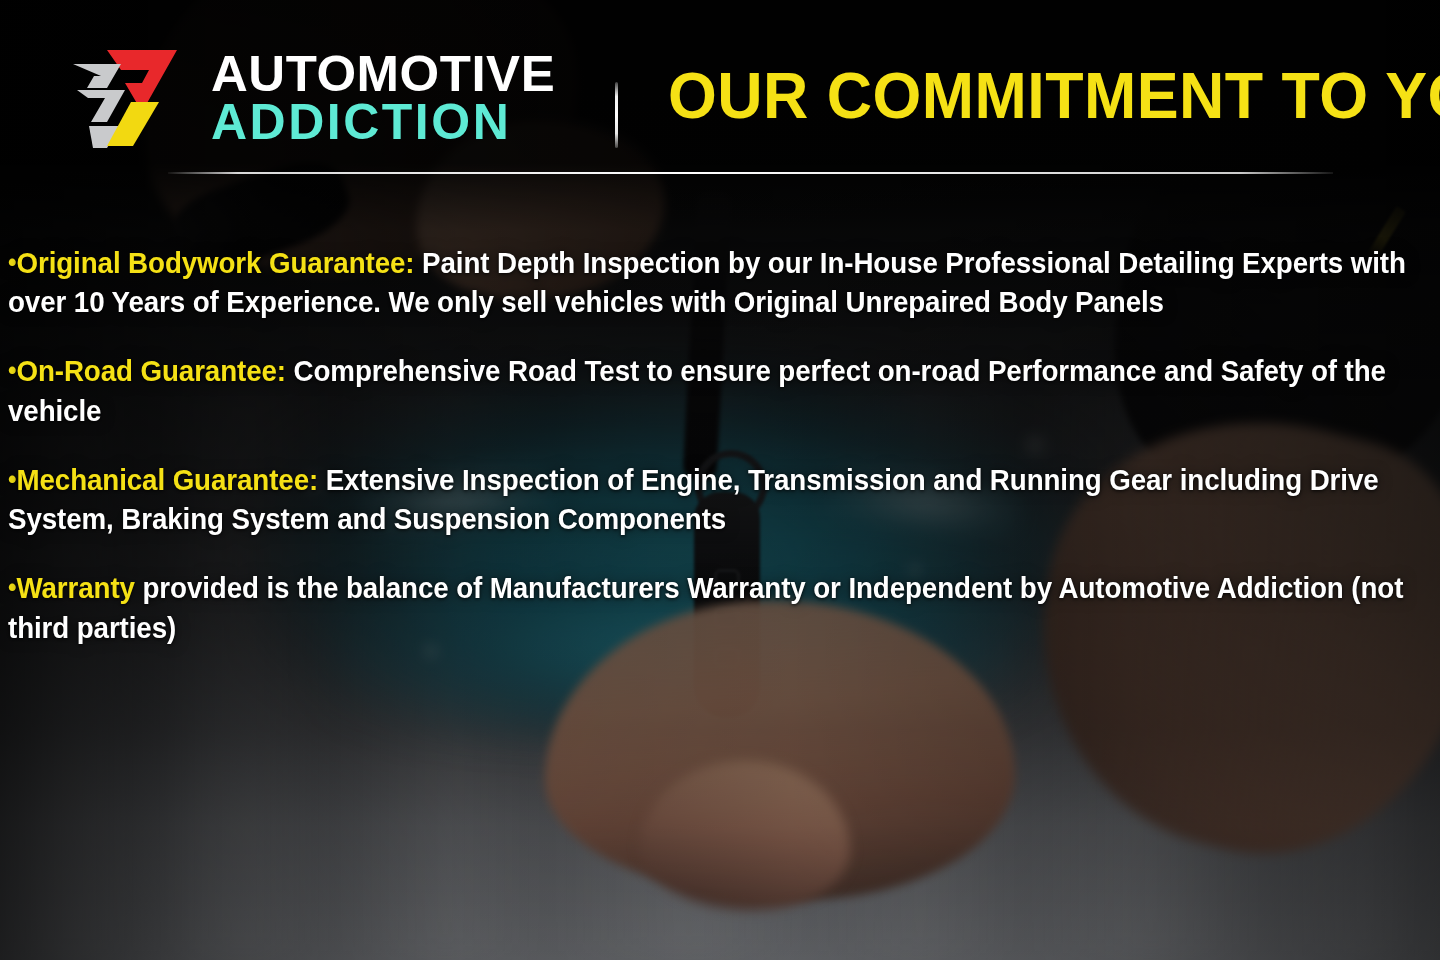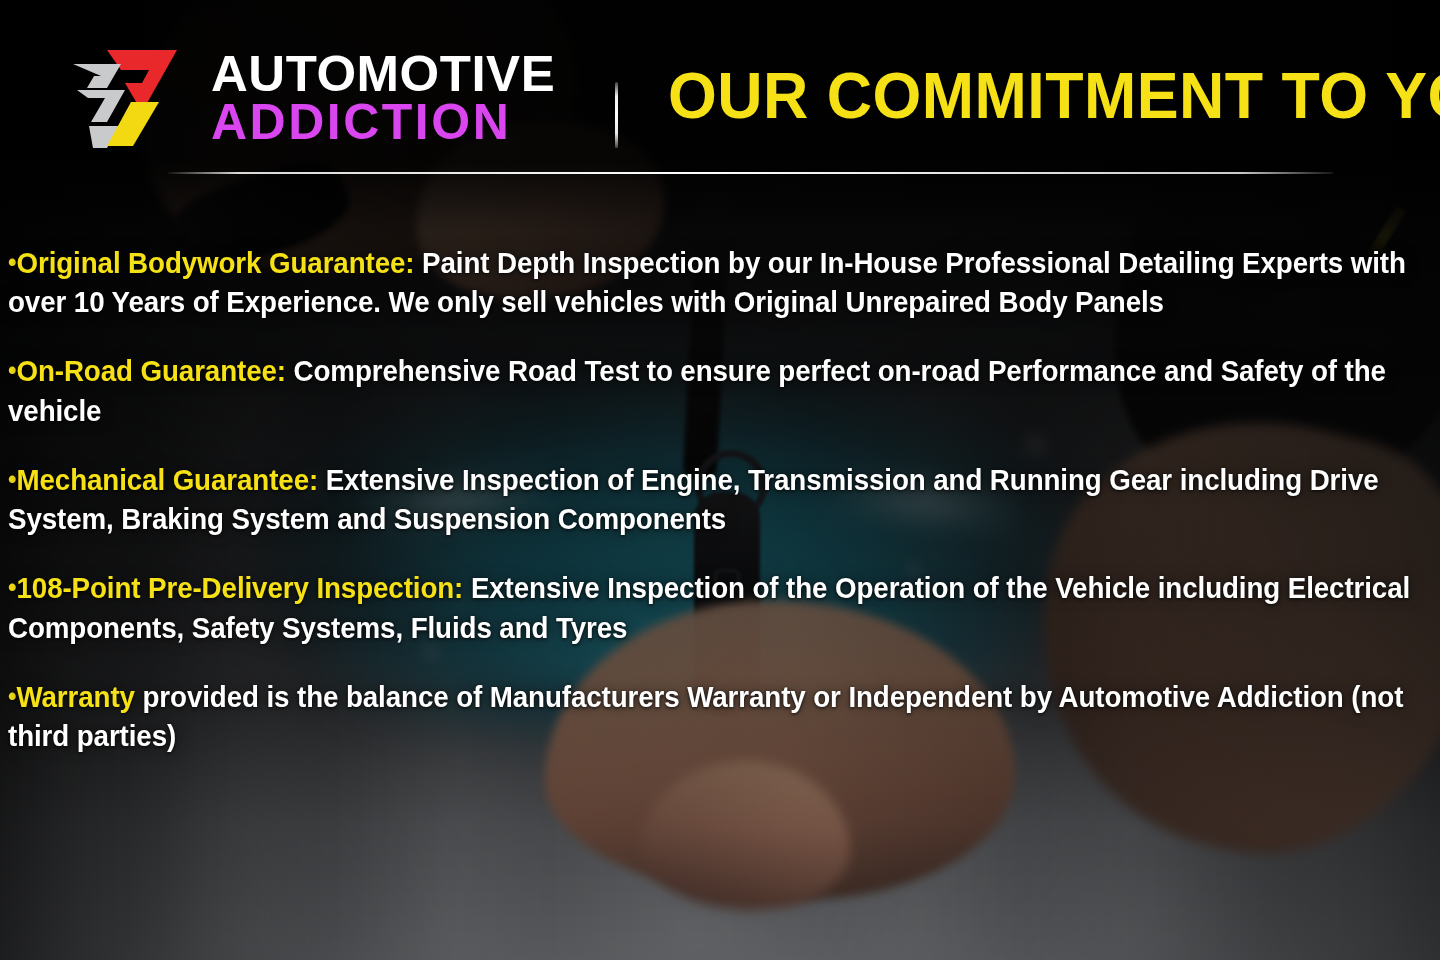--- a/index.html
+++ b/index.html
@@ -308,21 +308,21 @@
     color: #ffffff;
     transform: scaleX(1.02);
     transform-origin: left center;
     white-space: nowrap;
   }
   .logo-word-bottom {
     font-family: "Liberation Sans", sans-serif;
     font-weight: 700;
     font-size: 50px;
     letter-spacing: 2.5px;
-    color: #d946ef;
+    color: #5eead4;
     white-space: nowrap;
     margin-top: 2px;
   }
   .v-divider {
     position: absolute;
     left: 615px;
     top: 82px;
     width: 3px;
     height: 66px;
     background: linear-gradient(180deg, rgba(255,255,255,0.25) 0%, #f2f2f2 22%, #ffffff 50%, #e8e8e8 78%, rgba(255,255,255,0.25) 100%);
@@ -475,25 +475,20 @@
         <span class="bullet-dot">•</span><span class="bullet-lead">On-Road Guarantee:</span><span class="bullet-body"> Comprehensive Road Test to ensure perfect on-road Performance and Safety of the vehicle</span>
       </div>
     </div>
 
     <div class="bullet">
       <div class="bullet-text">
         <span class="bullet-dot">•</span><span class="bullet-lead">Mechanical Guarantee:</span><span class="bullet-body"> Extensive Inspection of Engine, Transmission and Running Gear including Drive System, Braking System and Suspension Components</span>
       </div>
     </div>
 
-    <div class="bullet">
-      <div class="bullet-text">
-        <span class="bullet-dot">•</span><span class="bullet-lead">108-Point Pre-Delivery Inspection:</span><span class="bullet-body"> Extensive Inspection of the Operation of the Vehicle including Electrical Components, Safety Systems, Fluids and Tyres</span>
-      </div>
-    </div>
 
     <div class="bullet">
       <div class="bullet-text">
         <span class="bullet-dot">•</span><span class="bullet-lead">Warranty</span><span class="bullet-body"> provided is the balance of Manufacturers Warranty or Independent by Automotive Addiction (not third parties)</span>
       </div>
     </div>
 
   </div>
 
 </div>

